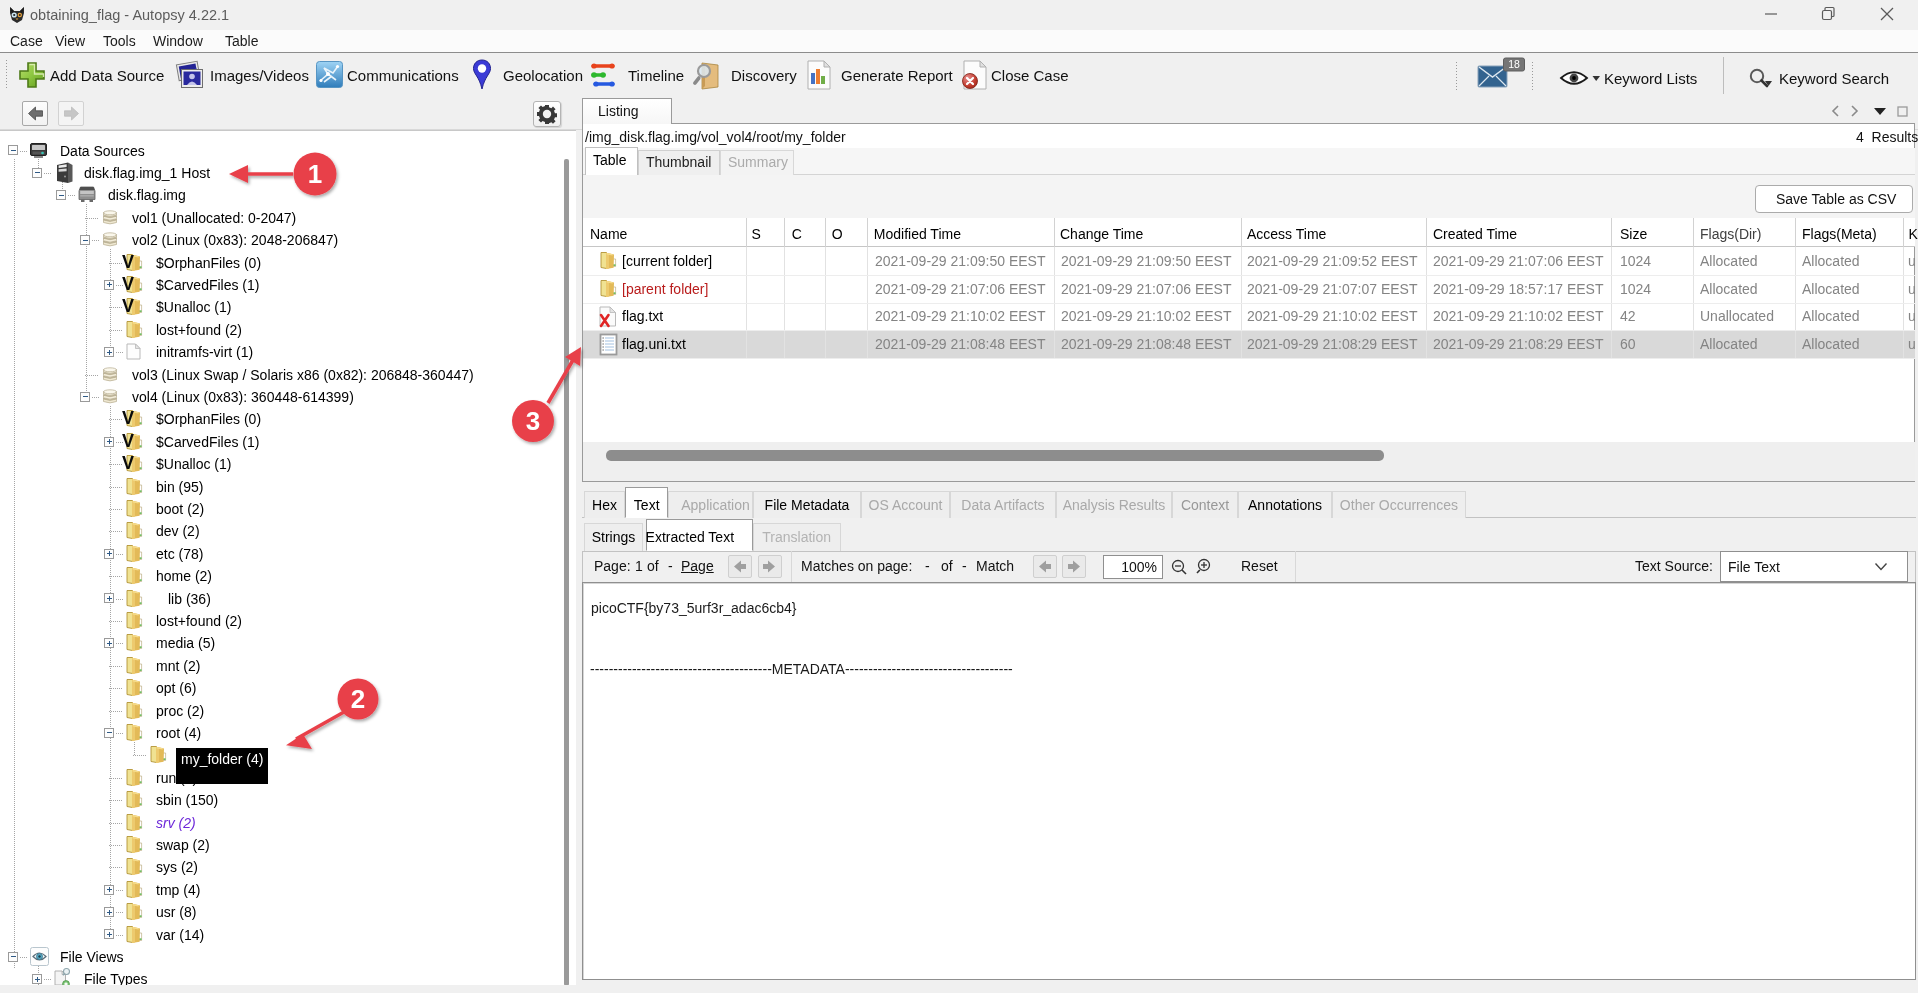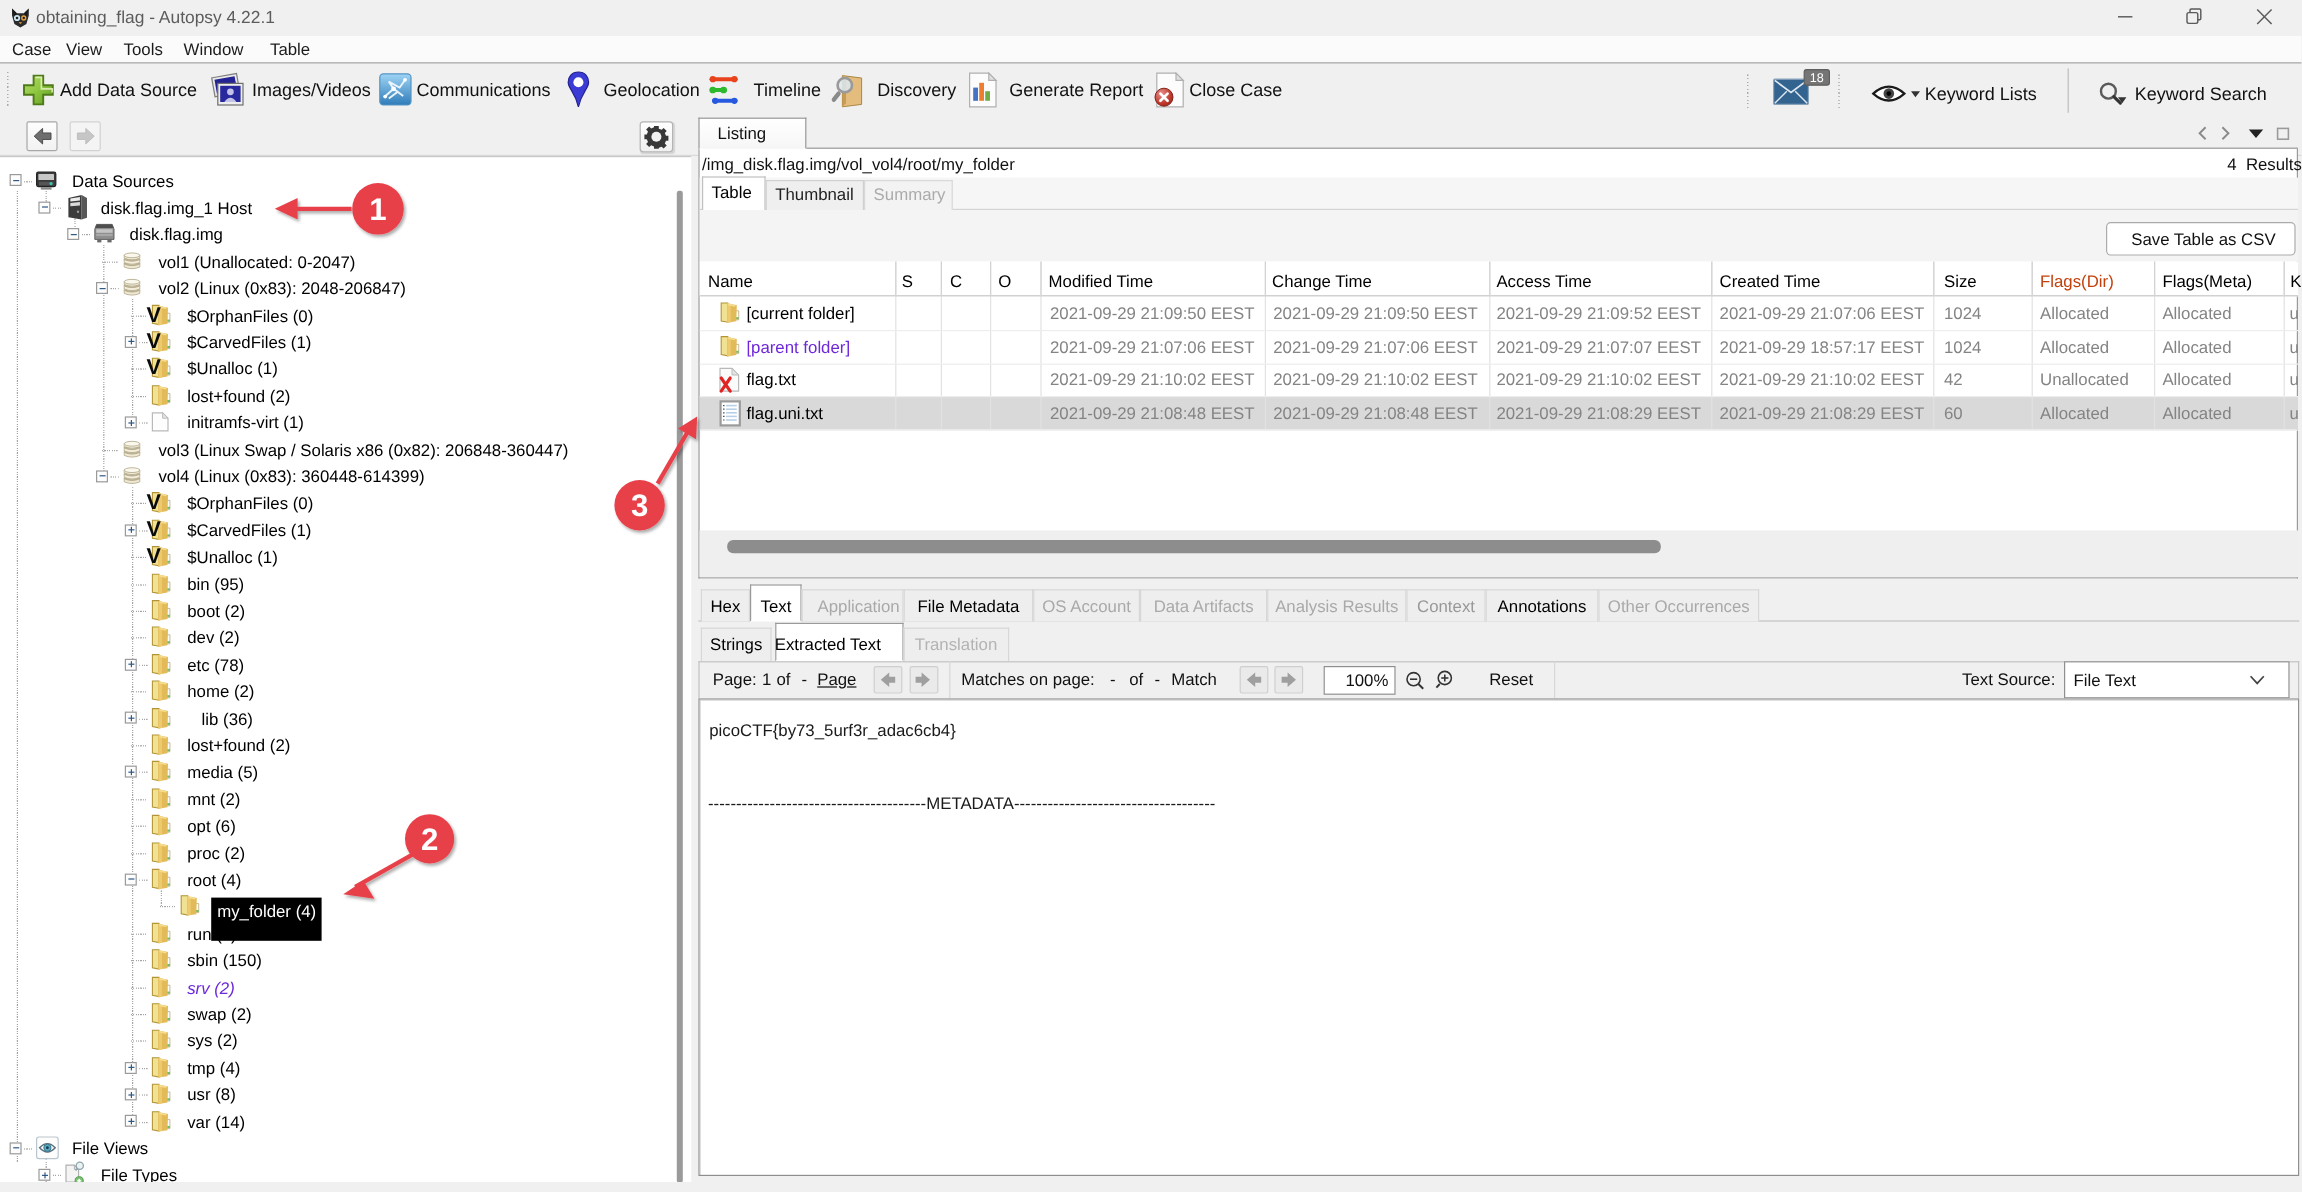--- a/index.html
+++ b/index.html
@@ -637,21 +637,21 @@
 <div class="abs" style="left:583px;top:218px;width:1332px;height:29px;background:#fff;border-bottom:1px solid #c6c6c6;"></div>
 <div class="txt" style="left:590px;top:226px;font-size:14px;color:#000;">Name</div>
 <div class="txt" style="left:751.5px;top:226px;font-size:14px;color:#000;">S</div>
 <div class="txt" style="left:791.7px;top:226px;font-size:14px;color:#000;">C</div>
 <div class="txt" style="left:831.8px;top:226px;font-size:14px;color:#000;">O</div>
 <div class="txt" style="left:873.8px;top:226px;font-size:14px;color:#000;">Modified Time</div>
 <div class="txt" style="left:1060px;top:226px;font-size:14px;color:#000;">Change Time</div>
 <div class="txt" style="left:1247px;top:226px;font-size:14px;color:#000;">Access Time</div>
 <div class="txt" style="left:1433px;top:226px;font-size:14px;color:#000;">Created Time</div>
 <div class="txt" style="left:1620px;top:226px;font-size:14px;color:#000;">Size</div>
-<div class="txt" style="left:1700px;top:226px;font-size:14px;color:#c2410c;">Flags(Dir)</div>
+<div class="txt" style="left:1700px;top:226px;font-size:14px;color:#404040;">Flags(Dir)</div>
 <div class="txt" style="left:1802px;top:226px;font-size:14px;color:#000;">Flags(Meta)</div>
 <div class="txt" style="left:1908.5px;top:226px;font-size:14px;color:#000;">K</div>
 <div class="abs" style="left:583px;top:330px;width:1332px;height:27.5px;background:#d9d9d9;"></div>
 <div class="abs" style="left:746.0px;top:218px;width:1px;height:140px;background:#e2e2e2;"></div>
 <div class="abs" style="left:746.0px;top:218px;width:1px;height:29px;background:#d2d2d2;"></div>
 <div class="abs" style="left:784.4px;top:218px;width:1px;height:140px;background:#e2e2e2;"></div>
 <div class="abs" style="left:784.4px;top:218px;width:1px;height:29px;background:#d2d2d2;"></div>
 <div class="abs" style="left:825.2px;top:218px;width:1px;height:140px;background:#e2e2e2;"></div>
 <div class="abs" style="left:825.2px;top:218px;width:1px;height:29px;background:#d2d2d2;"></div>
 <div class="abs" style="left:866.5px;top:218px;width:1px;height:140px;background:#e2e2e2;"></div>
@@ -692,21 +692,21 @@
 <div class="txt" style="left:1802px;top:253px;font-size:14px;color:#848484;">Allocated</div>
 <div class="txt" style="left:1908px;top:253px;font-size:14px;color:#848484;">u</div>
 <svg class="abs" style="left:600px;top:278.7px" width="17" height="19" viewBox="0 0 17 19">
 <path d="M1 1.5 L6.5 1.5 L6.5 17.5 L1 16.5 Z" fill="#f0e292" stroke="#b29336" stroke-width="0.9"></path>
 <path d="M12 8 L15.6 8 L15.6 15.5 L12 15.5 Z" fill="#fff" stroke="#b0a070" stroke-width="0.6"></path>
 <path d="M12 13.3 L15.6 13.3 L15.6 15 L12 15 Z" fill="#6fbe63"></path>
 <path d="M6 1.8 L10 2.6 L14 3.4 L13.6 16.8 L6 18 Z" fill="#e3ba58"></path>
 <path d="M6 1.8 L9 2.4 L9 17.6 L6 18 Z" fill="#edca6e"></path>
 <path d="M6.8 2 L12.8 3.2 L12.6 4.6 L6.8 3.6 Z" fill="#f6dc8c"></path>
   </svg>
-<div class="txt" style="left:622px;top:281px;font-size:14px;color:#6d28d9;">[parent folder]</div>
+<div class="txt" style="left:622px;top:281px;font-size:14px;color:#b91c1c;">[parent folder]</div>
 <div class="txt" style="left:875px;top:281px;font-size:14px;color:#848484;">2021-09-29 21:07:06 EEST</div>
 <div class="txt" style="left:1061px;top:281px;font-size:14px;color:#848484;">2021-09-29 21:07:06 EEST</div>
 <div class="txt" style="left:1247px;top:281px;font-size:14px;color:#848484;">2021-09-29 21:07:07 EEST</div>
 <div class="txt" style="left:1433px;top:281px;font-size:14px;color:#848484;">2021-09-29 18:57:17 EEST</div>
 <div class="txt" style="left:1620px;top:281px;font-size:14px;color:#848484;">1024</div>
 <div class="txt" style="left:1700px;top:281px;font-size:14px;color:#848484;">Allocated</div>
 <div class="txt" style="left:1802px;top:281px;font-size:14px;color:#848484;">Allocated</div>
 <div class="txt" style="left:1908px;top:281px;font-size:14px;color:#848484;">u</div>
 <svg class="abs" style="left:599px;top:306px" width="18" height="21" viewBox="0 0 18 21">
 <path d="M1 1 L11 1 L16.5 6.5 L16.5 20 L1 20 Z" fill="#fbfbfb" stroke="#b9b9b9"></path>

